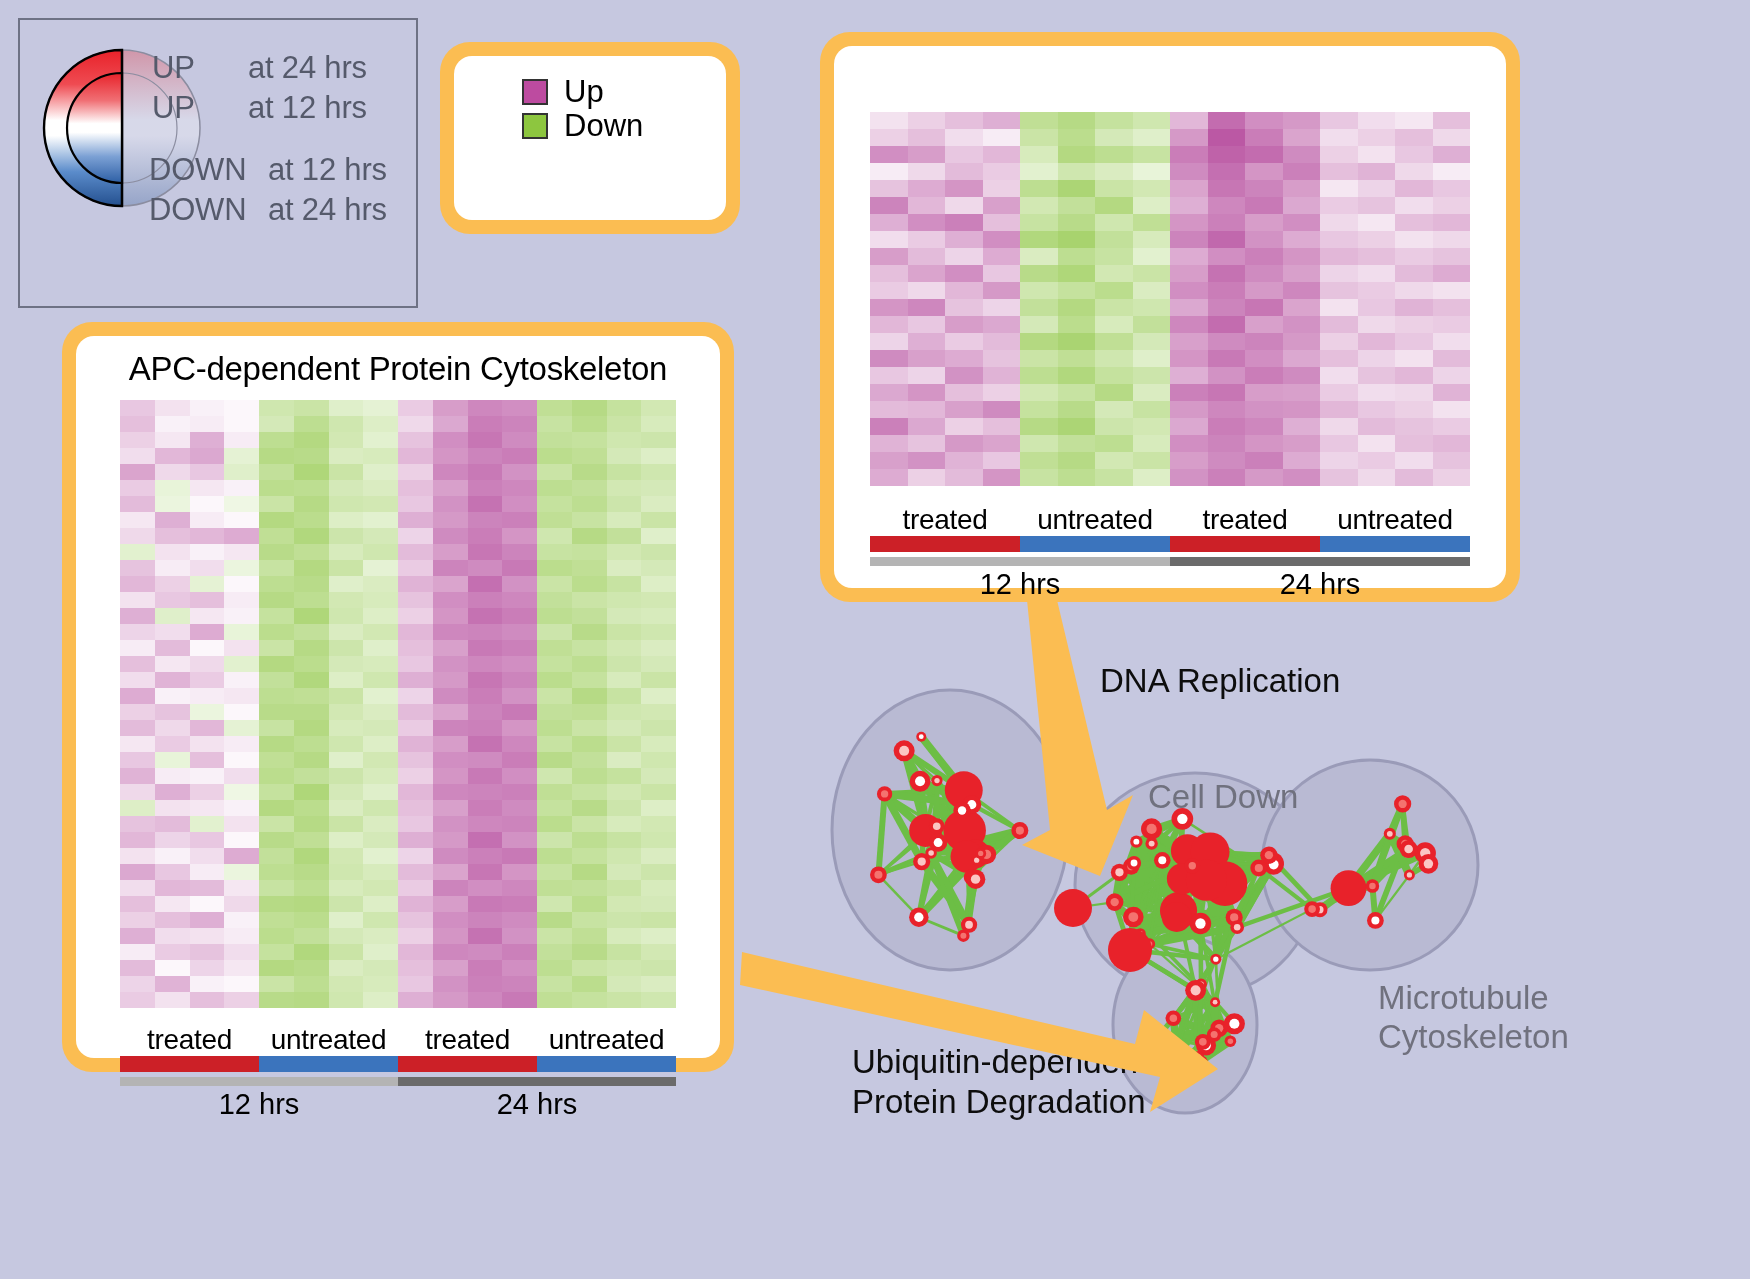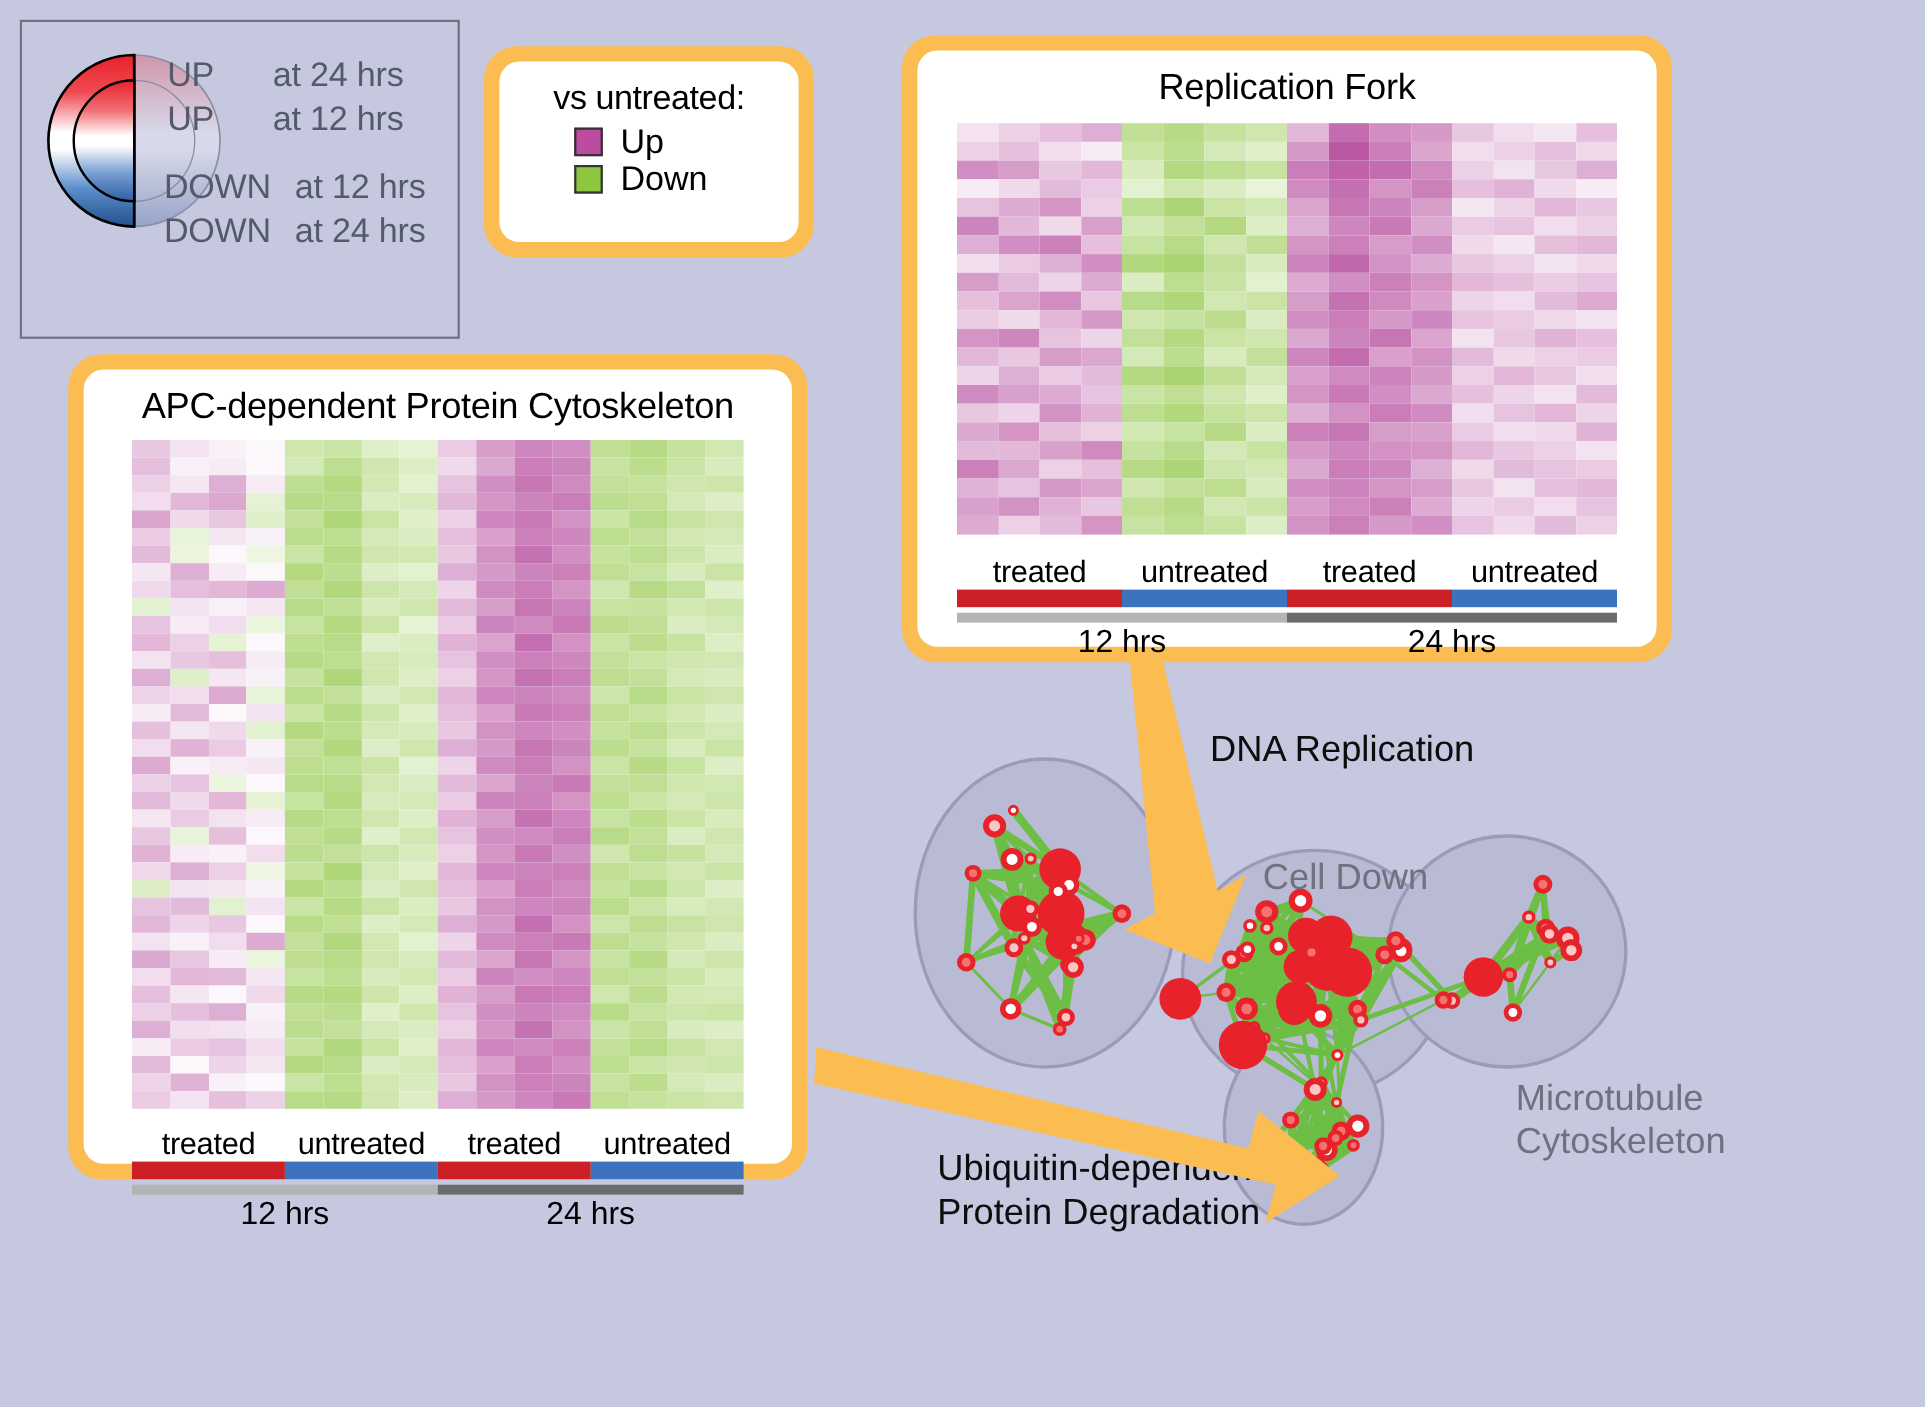--- a/index.html
+++ b/index.html
@@ -127,37 +127,35 @@
   <div class="ck-label" style="left:228px;top:70px;">at 12 hrs</div>
   <div class="ck-label" style="left:129px;top:132px;">DOWN</div>
   <div class="ck-label" style="left:248px;top:132px;">at 12 hrs</div>
   <div class="ck-label" style="left:129px;top:172px;">DOWN</div>
   <div class="ck-label" style="left:248px;top:172px;">at 24 hrs</div>
 
 </div>
 
 <div class="abs card" id="legend-card">
   <div class="card-inner">
-    <div class="legend-head">vs untreated:</div>
     <div class="legend-rows">
       <div class="legend-row">
         <span class="swatch" id="sw-up" style="background: rgb(189, 75, 160);"></span>
         <span class="legend-txt">Up</span>
       </div>
       <div class="legend-row">
         <span class="swatch" id="sw-down" style="background: rgb(141, 198, 63);"></span>
         <span class="legend-txt">Down</span>
       </div>
     </div>
   </div>
 </div>
 
 <div class="abs card" id="repfork-card">
   <div class="card-inner">
-    <div class="card-title">Replication Fork</div>
     <div class="hm-wrap" style="left:36px;right:36px;top:66px;">
       <div class="heatmap" id="hm-0" style="grid-template-columns: repeat(16, 1fr); grid-auto-rows: 17px;">
           <div class="hm-cell" style="background: rgb(243, 226, 239);"></div>
           <div class="hm-cell" style="background: rgb(236, 208, 229);"></div>
           <div class="hm-cell" style="background: rgb(229, 191, 220);"></div>
           <div class="hm-cell" style="background: rgb(222, 175, 212);"></div>
           <div class="hm-cell" style="background: rgb(192, 223, 149);"></div>
           <div class="hm-cell" style="background: rgb(182, 218, 133);"></div>
           <div class="hm-cell" style="background: rgb(197, 226, 158);"></div>
           <div class="hm-cell" style="background: rgb(207, 231, 175);"></div>

